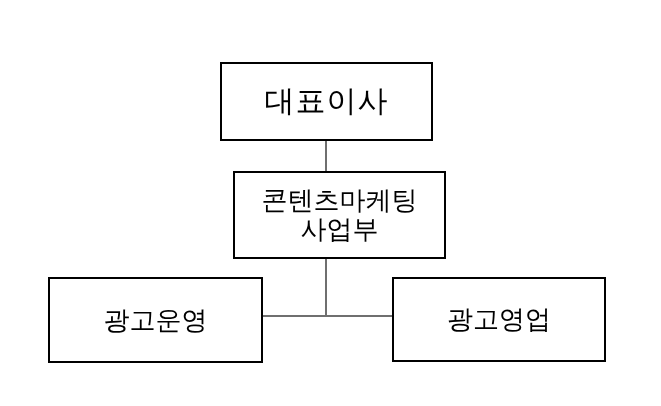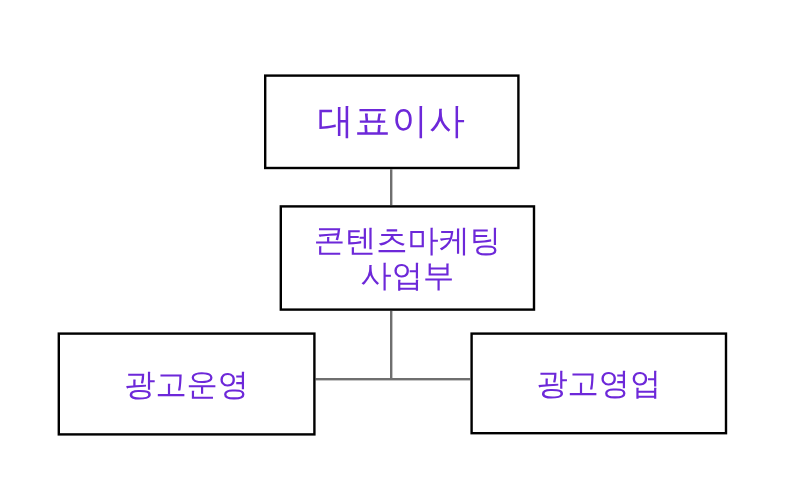--- a/index.html
+++ b/index.html
@@ -13,21 +13,21 @@
     height: 406px;
     background: #ffffff;
     font-family: "Liberation Sans", sans-serif;
     overflow: hidden;
   }
   .node {
     position: absolute;
     box-sizing: border-box;
     background: #ffffff;
     border: 2px solid #000000;
-    color: #6d28d9;
+    color: #000000;
     display: flex;
     align-items: center;
     justify-content: center;
     text-align: center;
     z-index: 2;
   }
   .node-label {
     white-space: pre-line;
     display: block;
   }

